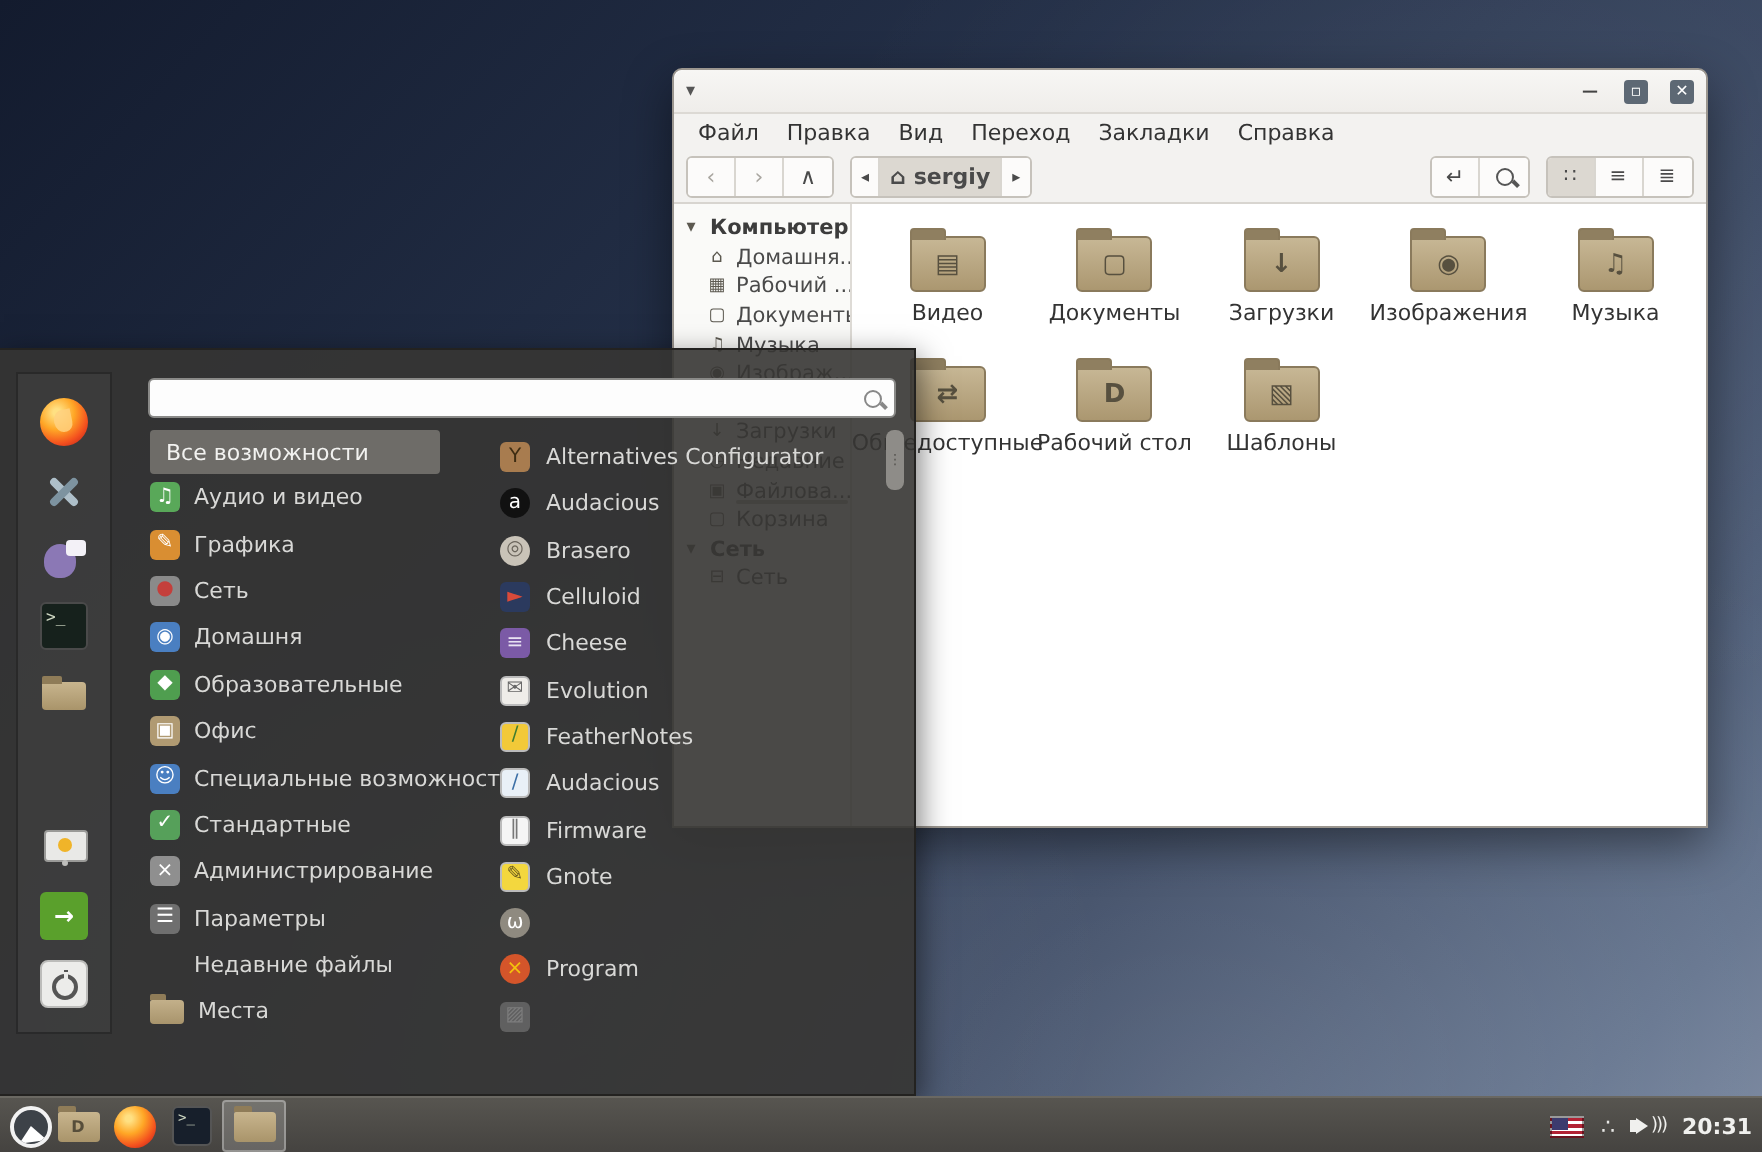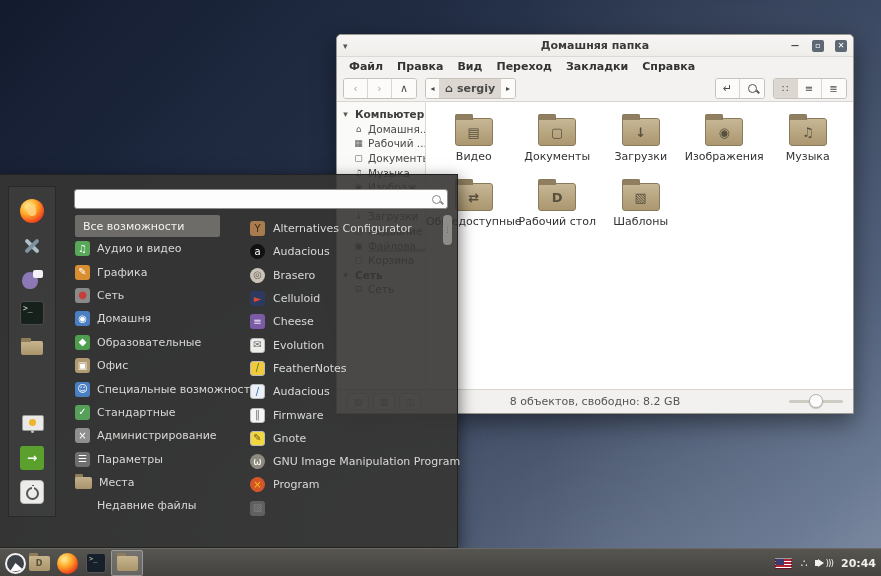--- a/index.html
+++ b/index.html
@@ -22,21 +22,21 @@
   .titlebar { height:22px; background:linear-gradient(#f7f6f4,#efedea); border-bottom:1px solid #dcd9d4;
     border-radius:5px 5px 0 0; display:flex; align-items:center; padding:0 6px; position:relative; }
   .win-icon { width:10px; height:10px; color:#555; font-size:9px; line-height:10px; }
   .titlebar .title { position:absolute; left:0; right:0; text-align:center; font-weight:bold; color:#3a3a3a; font-size:11px; }
   .win-btns { margin-left:auto; display:flex; gap:11px; align-items:center; z-index:2; }
   .wbtn { width:12px; height:12px; display:flex; align-items:center; justify-content:center;
     font-size:8px; color:#fff; background:#5d6874; border-radius:2px; }
   .wbtn.min { background:transparent; color:#444; font-weight:bold; }
 
   .menubar { height:18px; background:#f3f2f0; display:flex; align-items:center; padding-left:6px; gap:2px; }
-  .menubar span { padding:4px 6px; color:#333;font-weight:bold; }
+  .menubar span { padding:4px 6px; color:#333; }
 
   .toolbar { height:27px; background:#f3f2f0; border-bottom:1px solid #d8d5d0; display:flex; align-items:center; padding:0 6px; }
   .tbgroup { display:flex; height:21px; border:1px solid #c6c2bb; border-radius:3px; overflow:hidden; background:#fcfbfa; }
   .tbtn { min-width:24px; padding:0 5px; display:flex; align-items:center; justify-content:center;
     color:#4a4a4a; font-size:11px; border-right:1px solid #d9d6d0; background:#fcfbfa; }
   .tbtn:last-child { border-right:none; }
   .tbtn.dim { color:#a9a6a0; }
   .tbtn.active { background:#dcd8d1; }
   .tbtn.home { font-weight:bold; gap:4px; }
   .navarrow { width:14px; min-width:14px; padding:0; font-size:8px; }
@@ -155,21 +155,20 @@
   .clock { font-weight:bold; font-size:11px; }
 </style>
 </head>
 <body>
 
 <div class="desktop">
 
   <div class="window">
     <div class="titlebar">
       <span class="win-icon">▾</span>
-      <span class="title">Домашняя папка</span>
       <span class="win-btns">
         <span class="wbtn min">—</span>
         <span class="wbtn">▫</span>
         <span class="wbtn">✕</span>
       </span>
     </div>
 
     <div class="menubar" id="fm-menubar">
         <span>Файл</span>
         <span>Правка</span>
@@ -309,32 +308,20 @@
           </div>
           <div class="fcell">
             <div class="bigfold">
               <span class="emblem">▧</span>
             </div>
             <div class="flabel">Шаблоны</div>
           </div>
         </div>
     </div>
 
-    <div class="statusbar">
-      <span id="status-btns" style="display:flex">
-          <span class="sbtn">▤</span>
-          <span class="sbtn">▥</span>
-          <span class="sbtn">◫</span>
-        </span>
-      <span class="status-text">8 объектов, свободно: 8.2 GB</span>
-      <span class="zoom-slider">
-        <span class="zoom-fill"></span>
-        <span class="zoom-knob"></span>
-      </span>
-    </div>
   </div>
 
   <div class="startmenu">
     <div class="fav-col" id="menu-favorites">
         <span class="fic ic-firefox"></span>
         <span class="fic ic-tools"></span>
         <span class="fic ic-pidgin"></span>
         <span class="fic ic-terminal">&gt;_</span>
         <span class="fic ic-folderfav"></span>
         <span class="fic ic-monitor push"></span>
@@ -383,27 +370,27 @@
         </div>
         <div class="cat-row">
           <span class="mi" style="background: rgb(143, 143, 143); color: rgb(255, 255, 255);">×</span>
           <span>Администрирование</span>
         </div>
         <div class="cat-row">
           <span class="mi" style="background: rgb(111, 111, 111); color: rgb(255, 255, 255);">☰</span>
           <span>Параметры</span>
         </div>
         <div class="cat-row">
+          <span class="mi" style="background: transparent;"></span>
+          <span>Недавние файлы</span>
+        </div>
+        <div class="cat-row">
           <span class="mfold"></span>
           <span>Места</span>
         </div>
-        <div class="cat-row">
-          <span class="mi" style="background: transparent;"></span>
-          <span>Недавние файлы</span>
-        </div>
       </div>
     <div class="app-list" id="menu-apps">
         <div class="app-row">
           <span class="mi" style="background: rgb(168, 124, 79); color: rgb(61, 44, 18);">Y</span>
           <span>Alternatives Configurator</span>
         </div>
         <div class="app-row">
           <span class="mi circle" style="background: rgb(17, 17, 17); color: rgb(255, 255, 255);">a</span>
           <span>Audacious</span>
         </div>
@@ -434,21 +421,20 @@
         <div class="app-row">
           <span class="mi" style="background: rgb(245, 245, 245); color: rgb(119, 119, 119); border: 1px solid rgb(187, 187, 187);">‖</span>
           <span>Firmware</span>
         </div>
         <div class="app-row">
           <span class="mi" style="background: rgb(243, 215, 62); color: rgb(107, 91, 30); border: 1px solid rgb(187, 187, 187);">✎</span>
           <span>Gnote</span>
         </div>
         <div class="app-row">
           <span class="mi circle" style="background: rgb(143, 138, 128); color: rgb(255, 255, 255);">ω</span>
-          <span>GNU Image Manipulation Program</span>
         </div>
         <div class="app-row">
           <span class="mi circle" style="background: rgb(212, 85, 42); color: rgb(244, 194, 13);">×</span>
           <span>Program</span>
         </div>
         <div class="app-row dimmed">
           <span class="mi" style="background: rgb(154, 154, 154); color: rgb(221, 221, 221);">▨</span>
         </div>
       </div>
 
@@ -475,16 +461,16 @@
       </span>
 
     <span class="tray">
       <span class="flag"></span>
       <span class="net-ic">∴</span>
       <span class="spk">
           <span class="box"></span>
           <span class="cone" style="transform:scaleX(-1)"></span>
           <span class="wave">)))</span>
         </span>
-      <span class="clock">20:44</span>
+      <span class="clock">20:31</span>
     </span>
   </div>
 </div>
 
 </body></html>

